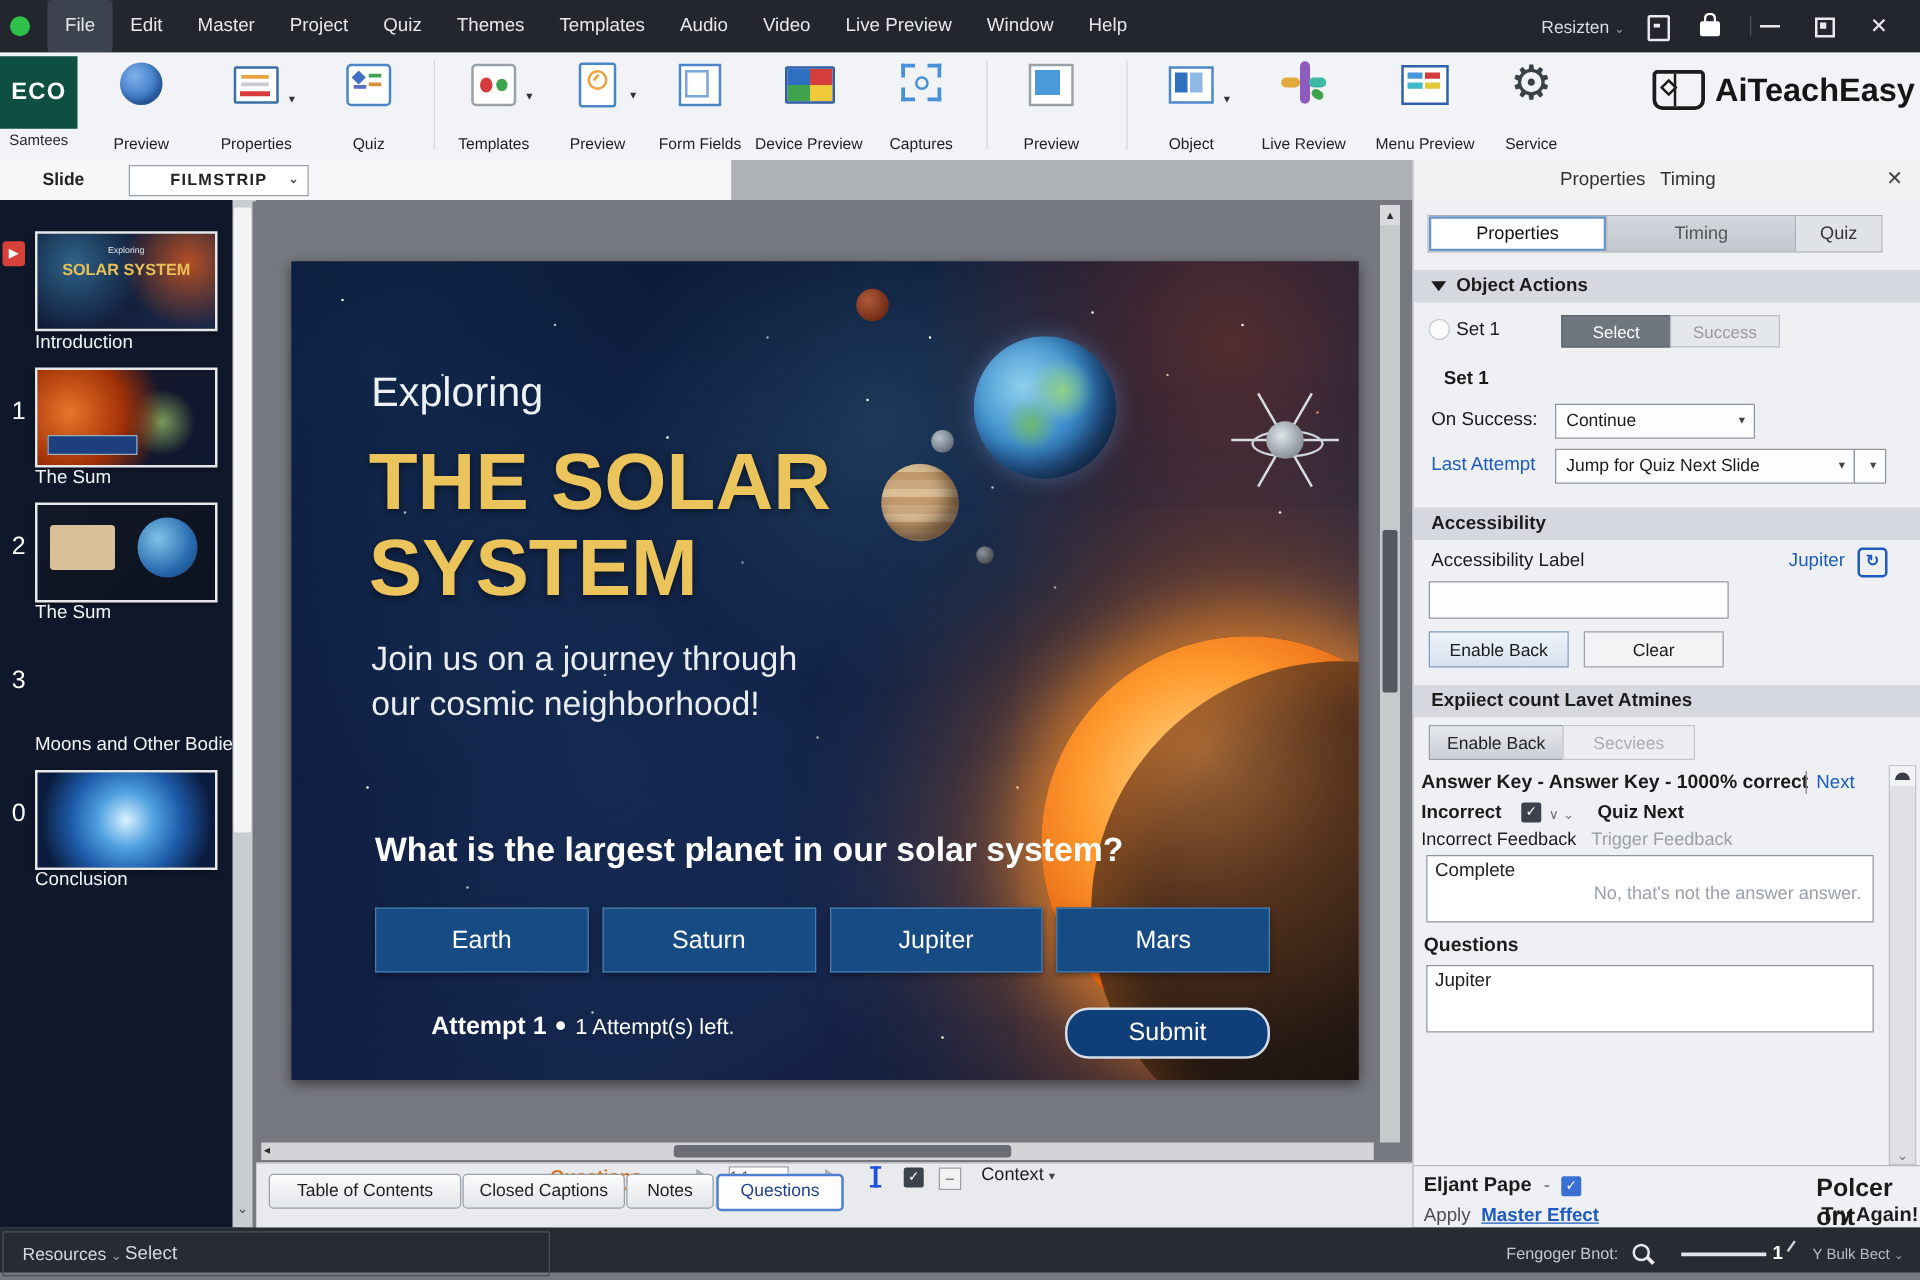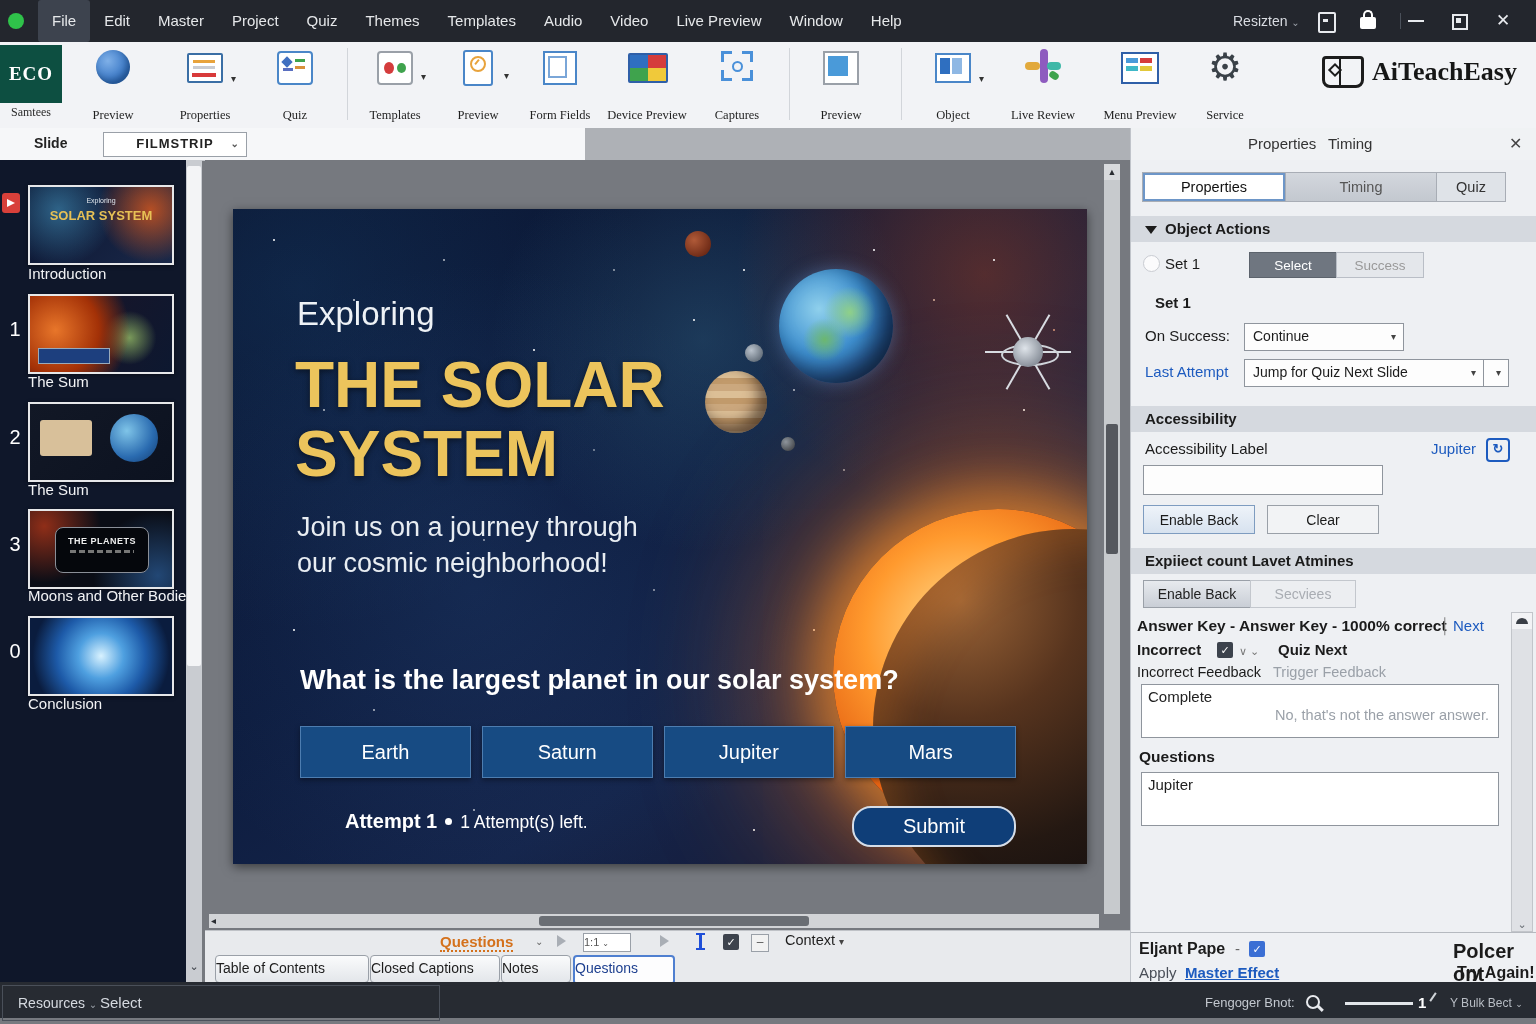--- a/index.html
+++ b/index.html
@@ -18,21 +18,21 @@
   .ico-door i{position:absolute;left:3px;top:5px;width:5px;height:3px;background:#e8eaee;}
   .ico-lock{left:1360px;top:17px;width:16px;height:12px;background:#fff;border-radius:2px;}
   .ico-lock:before{content:"";position:absolute;left:3px;top:-7px;width:6px;height:7px;border:2px solid #fff;border-bottom:none;border-radius:5px 5px 0 0;}
   .tb-sep{left:1400px;top:13px;width:1px;height:16px;background:#4a505a;}
   .ico-min{left:1408px;top:20px;width:16px;height:2px;background:#e8eaee;}
   .ico-rest{left:1452px;top:14px;width:12px;height:12px;border:2px solid #e8eaee;}
   .ico-rest i{position:absolute;left:2px;top:2px;width:5px;height:5px;background:#e8eaee;}
   .ico-close{left:1496px;top:9px;font-size:17px;line-height:24px;}
 
   
-  .toolbar{position:absolute;left:0;top:42px;width:1536px;height:86px;background:#f2f3f6;border-bottom:1px solid #c4c7cd;font-family:Liberation Serif, serif;}
+  .toolbar{position:absolute;left:0;top:42px;width:1536px;height:86px;background:#f2f3f6;border-bottom:1px solid #c4c7cd;}
   .logo-box{position:absolute;left:0;top:3px;width:62px;height:58px;background:#0d4f41;color:#fff;
             display:flex;align-items:center;justify-content:center;font-weight:bold;font-size:19px;letter-spacing:1px;}
   .logo-label{position:absolute;left:0;top:63px;width:62px;text-align:center;font-size:12px;color:#2a2a2a;}
   .titem{position:absolute;top:6px;width:84px;text-align:center;}
   .titem .lbl{position:absolute;top:60px;left:-14px;right:-14px;font-size:12.5px;color:#1f1f1f;white-space:nowrap;text-align:center;}
   .ticon{position:relative;margin:0 auto;width:38px;height:38px;}
   .caret-s{position:absolute;top:20px;right:-12px;font-size:10px;color:#333;}
   .tsep{position:absolute;top:6px;width:1px;height:72px;background:#d2d5da;}
   
   .i-sphere{width:34px;height:34px;margin:2px auto;border-radius:50%;background:radial-gradient(circle at 35% 32%,#7fb0e8,#2f6fc0 70%);box-shadow:inset -3px -4px 6px rgba(0,0,0,.25);}
@@ -179,22 +179,22 @@
   .dk-caret{position:absolute;top:5px;font-size:10px;color:#666;}
   .dk-play{position:absolute;top:4px;width:0;height:0;border-left:9px solid #a9aeb5;border-top:6px solid transparent;border-bottom:6px solid transparent;}
   .dk-ratio{position:absolute;left:378px;top:2px;width:46px;height:17px;background:#fff;border:1px solid #9aa0a8;font-size:11px;color:#555;text-align:left;line-height:16px;}
   .dk-ibeam{position:absolute;left:494px;top:2px;width:3px;height:17px;background:#1f4fd8;}
   .dk-ibeam:before,.dk-ibeam:after{content:"";position:absolute;left:-3px;width:9px;height:2px;background:#1f4fd8;}
   .dk-ibeam:before{top:0;} .dk-ibeam:after{bottom:0;}
   .dk-check{position:absolute;left:518px;top:3px;width:16px;height:16px;background:#3d434d;color:#fff;font-size:11px;text-align:center;line-height:16px;border-radius:2px;}
   .dk-minus{position:absolute;left:546px;top:3px;width:16px;height:16px;background:#f2f2f2;border:1px solid #9aa0a8;color:#555;font-size:12px;text-align:center;line-height:14px;}
   .dk-context{position:absolute;left:580px;top:1px;font-size:14.5px;color:#1d1d1d;}
   .dk-context .dd{font-size:10px;color:#444;}
-  .dtab{position:absolute;top:24px;height:26px;background:linear-gradient(#fafbfc,#e3e6ea);border:1px solid #9aa0a8;border-radius:4px;
-     font-size:14px;color:#1d1d1d;line-height:25px;}
+  .dtab{position:absolute;top:8px;height:26px;background:linear-gradient(#fafbfc,#e3e6ea);border:1px solid #9aa0a8;border-radius:4px;
+     font-size:14px;color:#1d1d1d;text-align:center;line-height:25px;}
   .dtab.active{background:#fdfdfe;border:2px solid #4f7fd0;color:#1d3f8f;line-height:23px;}
 
   
   .panel{position:absolute;left:1130px;top:160px;width:406px;height:822px;background:#eef0f3;border-left:1px solid #c0c4ca;font-size:15px;color:#1b1b1b;}
   .ptabs{position:absolute;left:11px;top:12px;width:362px;height:28px;border:1px solid #a8adb5;display:flex;}
   .ptab{height:100%;display:flex;align-items:center;justify-content:center;font-size:14.5px;}
   .ptab.t0{width:142px;background:#fff;box-shadow:inset 0 0 0 2px #6d96c8;color:#111;}
   .ptab.t1{width:150px;background:linear-gradient(#d3d7dd,#c3c8cf);color:#555;border-right:1px solid #a8adb5;border-left:1px solid #a8adb5;}
   .ptab.t2{flex:1;background:#dfe3e8;color:#333;}
   .psec{position:absolute;left:0;width:406px;height:26px;background:#d5d9df;font-weight:bold;line-height:26px;}
@@ -411,26 +411,20 @@
     <div class="sl-label" style="top:213px;">The Sum</div>
 
     <div class="sl-num" style="top:266px;">2</div>
     <div class="thumb th-sun2" style="top:242px;">
         <div class="card"></div>
         <div class="earth"></div>
       </div>
     <div class="sl-label" style="top:321px;">The Sum</div>
 
     <div class="sl-num" style="top:373px;">3</div>
-    <div class="thumb th-planets" style="top:349px;">
-      <div class="box">
-          <div class="tt">THE PLANETS</div>
-          <div class="ts"></div>
-        </div>
-    </div>
     <div class="sl-label" style="top:427px;">Moons and Other Bodies</div>
 
     <div class="sl-num" style="top:480px;">0</div>
     <div class="thumb th-conc" style="top:456px;"></div>
     <div class="sl-label" style="top:535px;">Conclusion</div>
 
     <div class="sb-scroll">
       <div class="sb-thumbbar"></div>
       <div class="sb-chev">⌄</div>
     </div>

